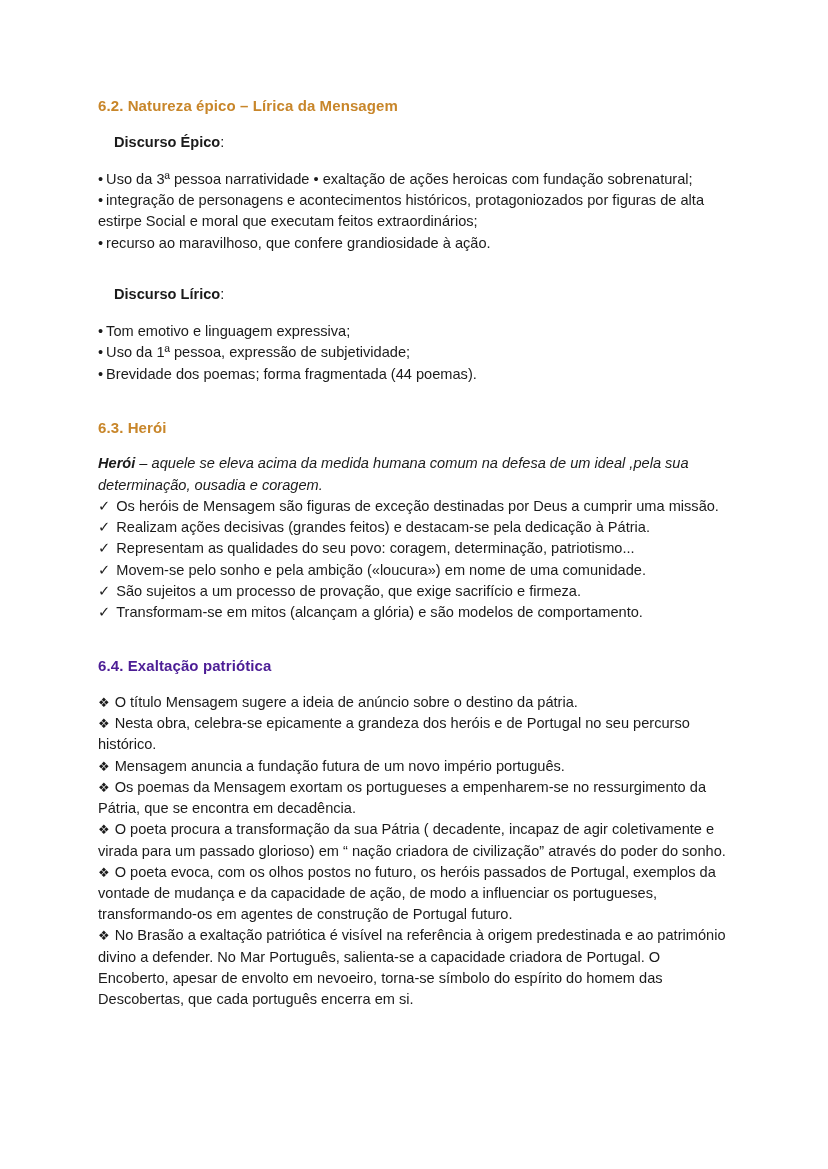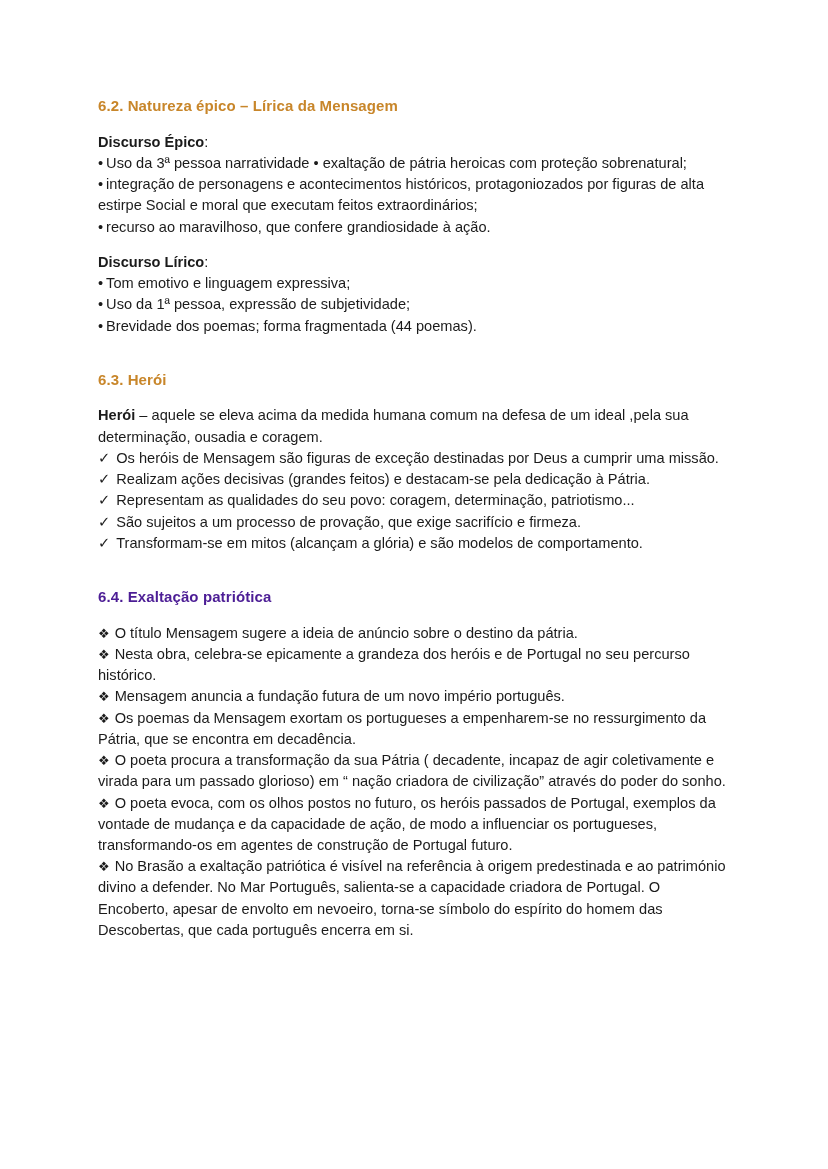--- a/index.html
+++ b/index.html
@@ -42,28 +42,29 @@
   }
   .section + .section {
     margin-top: 34px;
   }
 
   
   .lead {
     font-size: 14.6px;
     line-height: 1.455;
     margin: 0 0 0 0;
+    font-style: italic;
   }
   .lead b {
     font-weight: bold;
   }
   .subhead {
     font-size: 14.6px;
     line-height: 1.455;
-    margin: 0;
+    margin: 16px;
   }
   .subhead .label {
     font-weight: bold;
   }
 
   .list {
     list-style: none;
     margin: 0;
     padding: 0;
   }
@@ -99,21 +100,21 @@
   <div class="content">
 
     <div class="section">
       <h2 class="section-heading" style="color: rgb(200, 134, 42);">6.2. Natureza épico – Lírica da Mensagem</h2>
 
       <p class="subhead">
         <span class="label">Discurso Épico</span><span>:</span>
       </p>
 
       <ul class="list dot">
-        <li><span class="marker">•</span><span>Uso da 3ª pessoa narratividade • exaltação de pátria heroicas com proteção sobrenatural;</span></li>
+        <li><span class="marker">•</span><span>Uso da 3ª pessoa narratividade • exaltação de ações heroicas com fundação sobrenatural;</span></li>
         <li><span class="marker">•</span><span>integração de personagens e acontecimentos históricos, protagoniozados por figuras de alta estirpe Social e moral que executam feitos extraordinários;</span></li>
         <li><span class="marker">•</span><span>recurso ao maravilhoso, que confere grandiosidade à ação.</span></li>
       </ul>
 
       <div class="gap-sm"></div>
 
       <p class="subhead">
         <span class="label">Discurso Lírico</span><span>:</span>
       </p>
 
@@ -128,20 +129,21 @@
       <h2 class="section-heading" style="color: rgb(200, 134, 42);">6.3. Herói</h2>
 
       <p class="lead">
         <b>Herói</b><span> – aquele se eleva acima da medida humana comum na defesa de um ideal ,pela sua determinação, ousadia e coragem.</span>
       </p>
 
       <ul class="list check">
         <li><span class="marker">✓</span><span>Os heróis de Mensagem são figuras de exceção destinadas por Deus a cumprir uma missão.</span></li>
         <li><span class="marker">✓</span><span>Realizam ações decisivas (grandes feitos) e destacam-se pela dedicação à Pátria.</span></li>
         <li><span class="marker">✓</span><span>Representam as qualidades do seu povo: coragem, determinação, patriotismo...</span></li>
+        <li><span class="marker">✓</span><span>Movem-se pelo sonho e pela ambição («loucura») em nome de uma comunidade.</span></li>
         <li><span class="marker">✓</span><span>São sujeitos a um processo de provação, que exige sacrifício e firmeza.</span></li>
         <li><span class="marker">✓</span><span>Transformam-se em mitos (alcançam a glória) e são modelos de comportamento.</span></li>
       </ul>
     </div>
 
     <div class="section">
       <h2 class="section-heading" style="color: #4c1d95;">6.4. Exaltação patriótica</h2>
 
       <ul class="list diamond">
         <li><span class="marker">❖</span><span>O título Mensagem sugere a ideia de anúncio sobre o destino da pátria.</span></li>

